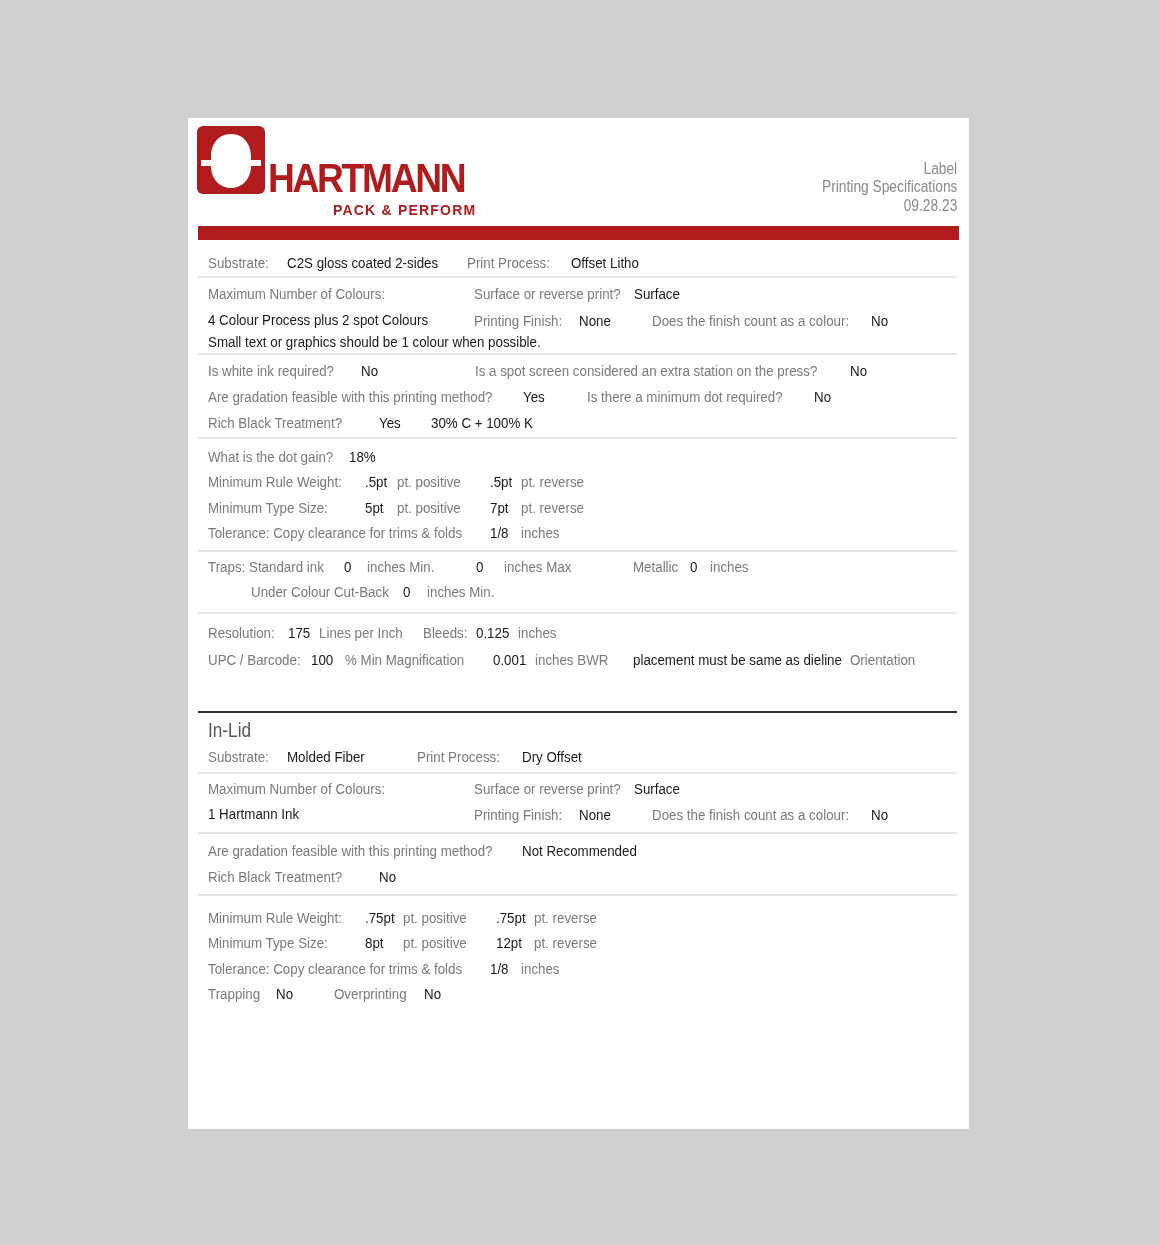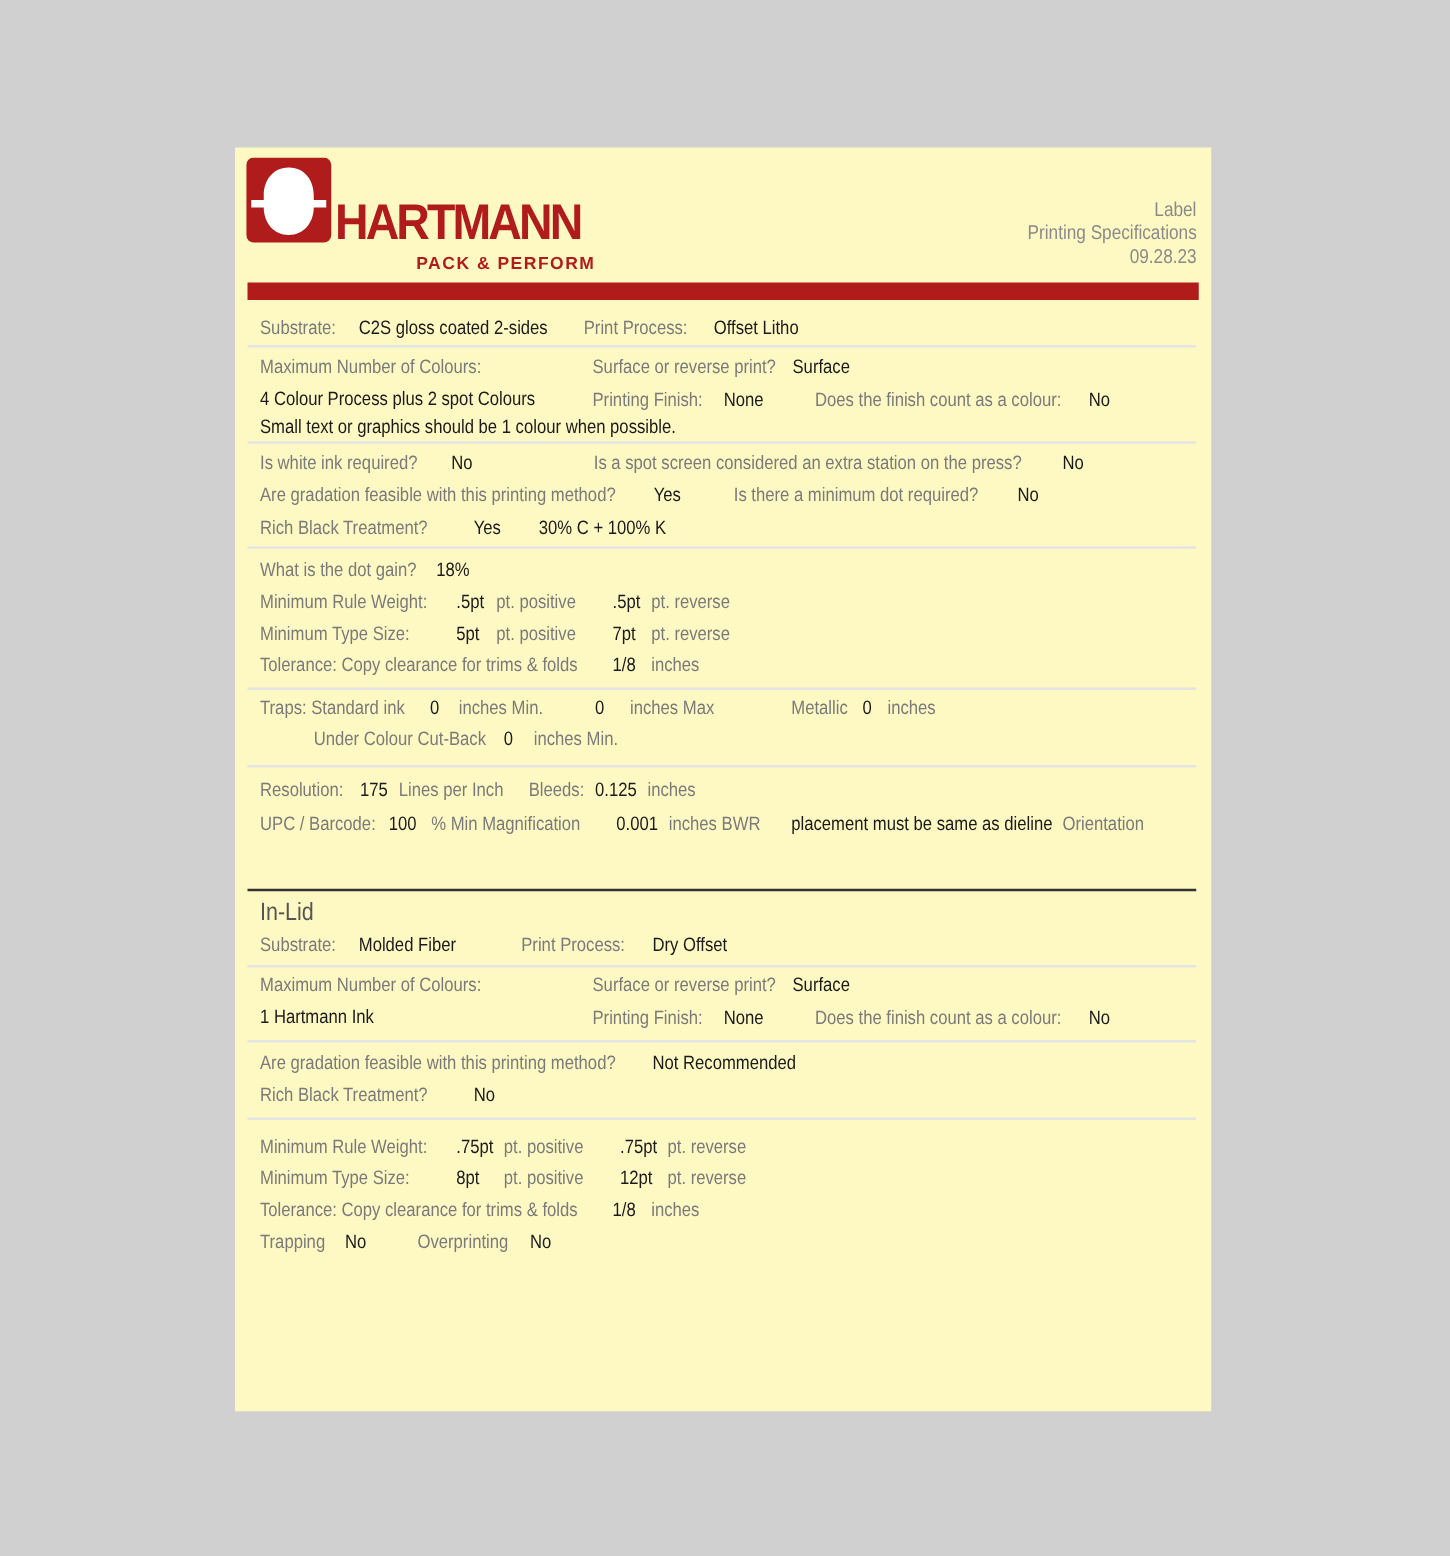--- a/index.html
+++ b/index.html
@@ -6,21 +6,21 @@
   body {
     width: 1160px; height: 1245px;
     background: #cfd0cf;
     font-family: "Liberation Sans", sans-serif;
     position: relative;
     overflow: hidden;
   }
   .page {
     position: absolute; left: 188px; top: 118px;
     width: 781px; height: 1011px;
-    background: #fef9c3;
+    background: #ffffff;
   }
   .t {
     position: absolute;
     font-size: 15.5px;
     line-height: 18px;
     white-space: nowrap;
     transform: scaleX(0.86);
     transform-origin: left top;
     letter-spacing: 0;
   }

